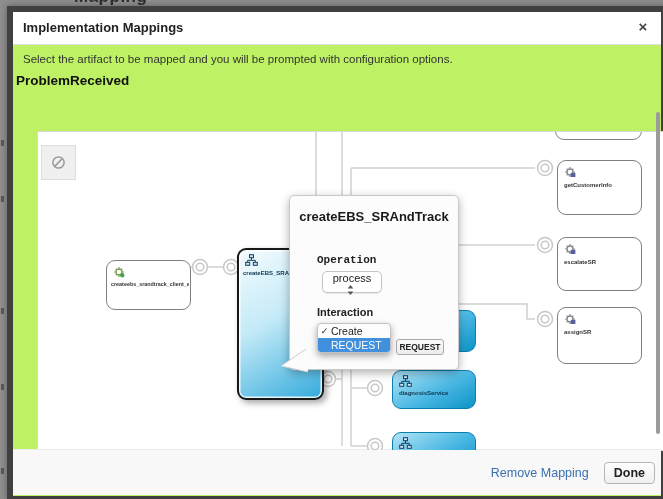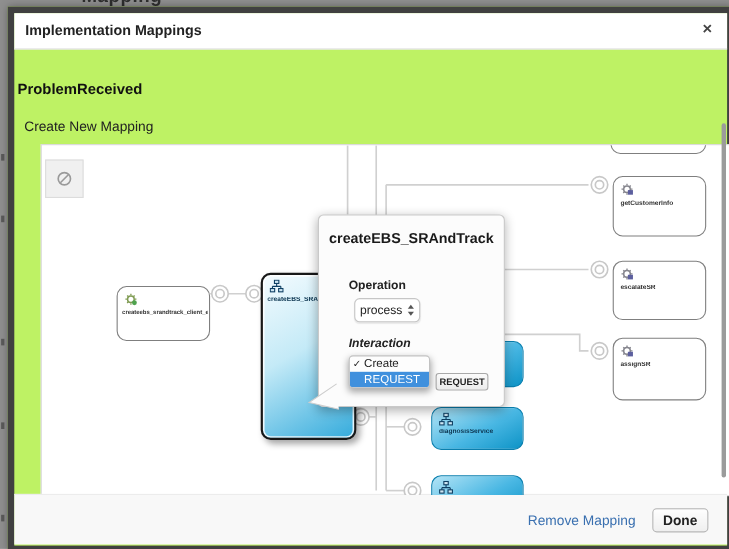--- a/index.html
+++ b/index.html
@@ -71,26 +71,26 @@
     position:absolute;left:251px;top:63px;width:170px;height:175px;
     background:#fcfcfc;border:1px solid #c9c9c9;border-radius:5px;
     box-shadow:0 3px 10px rgba(0,0,0,.30);z-index:50;box-sizing:border-box;
   }
   .popup-tail{position:absolute;left:-12px;top:150px;z-index:51;}
   .popup-title{
     position:absolute;left:0;top:13px;width:100%;text-align:center;
     font-size:13px;font-weight:bold;color:#1a1a1a;
   }
   .popup-field-label{position:absolute;left:27px;font-size:11px;font-weight:bold;color:#222;}
-  .op-label{top:58px;}
-  .int-label{top:110px;font-style:italic;}
+  .op-label{top:58px;font-family:Liberation Mono, monospace;}
+  .int-label{top:110px;}
   .select-box{
     position:absolute;left:32px;top:75px;width:58px;height:20px;
     background:#fff;border:1px solid #c6c6c6;border-radius:5px;
-    display:flex;align-items:center;cursor:pointer;box-shadow:0 1px 1px rgba(0,0,0,.08);
+    display:flex;align-items:center;cursor:pointer;box-shadow:0 1px 1px rgba(0,0,0,.08);flex-direction:column;
   }
   .select-box span{flex:1;text-align:center;font-size:11px;color:#222;}
   .select-box .stepper{flex:none;margin-right:4px;}
   .menu{
     position:absolute;left:27px;top:127px;width:72px;z-index:55;
     background:#fdfdfd;border:1px solid #c2c2c2;border-radius:4px;
     box-shadow:0 3px 7px rgba(0,0,0,.35);overflow:hidden;
   }
   .menu-row{height:14px;display:flex;align-items:center;font-size:10.5px;color:#222;cursor:pointer;}
   .menu-row .check{width:13px;text-align:center;font-size:9px;}
@@ -98,21 +98,21 @@
   .req-btn{
     position:absolute;left:106px;top:143px;width:48px;height:16px;
     background:linear-gradient(#fbfbfb,#ececec);border:1px solid #a9a9a9;border-radius:3px;
     font-size:8.5px;font-weight:bold;color:#222;display:flex;align-items:center;justify-content:center;
     cursor:pointer;box-sizing:border-box;
   }
   
   .dlg-footer{
     position:absolute;left:0;top:437px;width:100%;height:46px;
     background:#f8f8f8;border-top:1px solid #ececec;box-sizing:border-box;
-    display:flex;align-items:center;justify-content:flex-end;gap:15px;padding-right:17px;
+    display:flex;align-items:center;justify-content:flex-end;gap:15px;padding-right:6px;
   }
   .remove-link{font-size:12.5px;color:#3a70b0;cursor:pointer;}
   .done-btn{
     font-size:12.5px;font-weight:bold;color:#222;cursor:pointer;
     background:linear-gradient(#fefefe,#efefef);border:1px solid #b5b5b5;border-radius:4px;
     padding:3px 9px;
   }
 </style>
 </head>
 <body>
@@ -124,22 +124,22 @@
 <div class="frag" style="left:1px;top:384px;"></div>
 <div class="frag" style="left:1px;top:468px;"></div>
 
 <div class="dialog">
 
   <div class="dlg-header">
     <div class="dlg-title">Implementation Mappings</div>
     <div class="dlg-close">×</div>
   </div>
 
+  <div class="dlg-instruction">Select the artifact to be mapped and you will be prompted with configuration options.</div>
   <div class="dlg-problem">ProblemReceived</div>
-  <div class="dlg-create">Create New Mapping</div>
 
   <div class="canvas">
 
     <svg class="wires" width="634" height="318">
       <g stroke="#d0d0d0" stroke-width="1.5" fill="none">
         <path d="M153,135 H199"></path>
         <path d="M278,0 V63"></path>
         <path d="M304,0 V314"></path>
         <path d="M313,36 V314"></path>
         <path d="M313,36 H497"></path>

